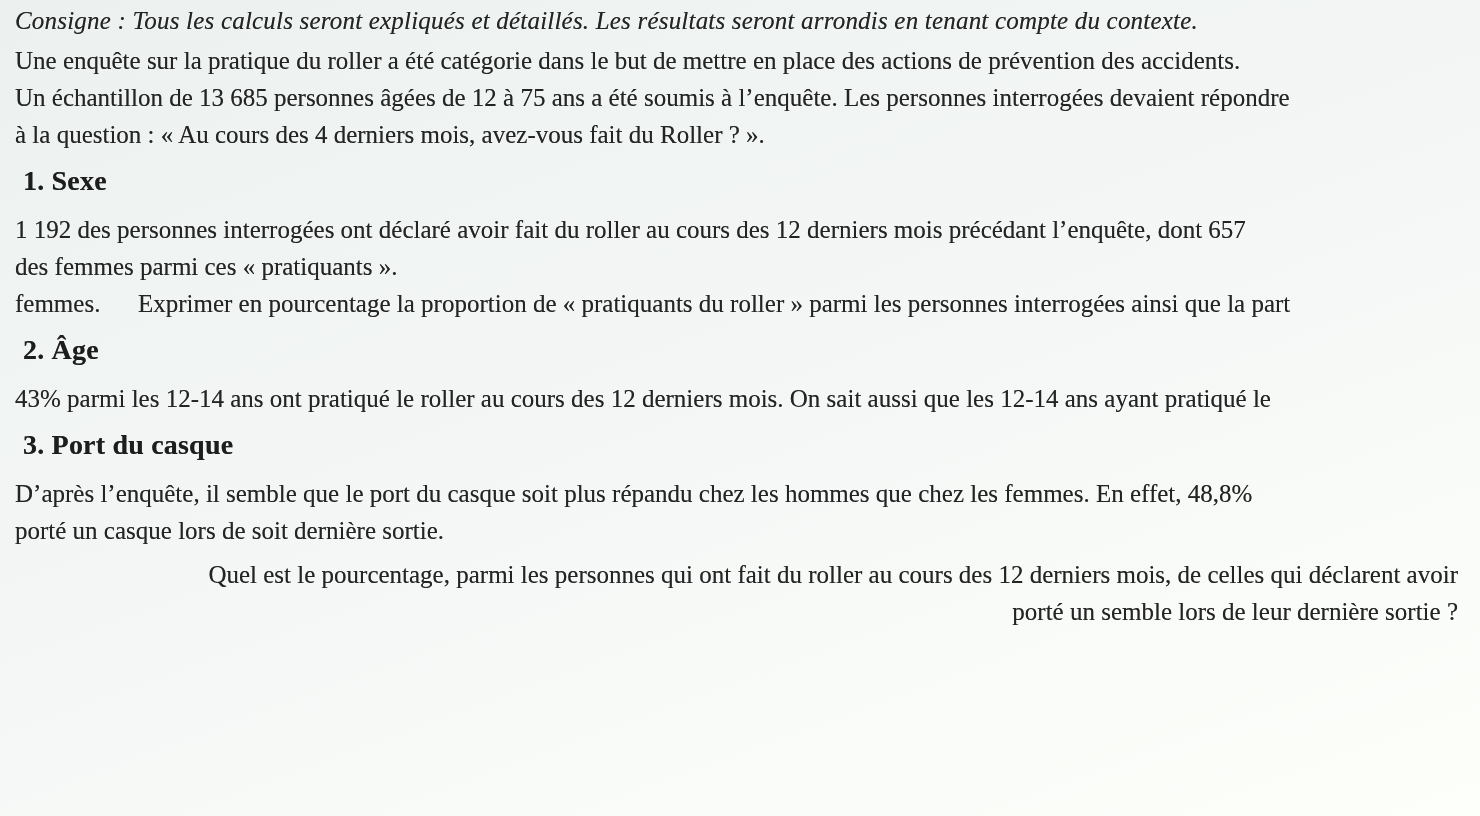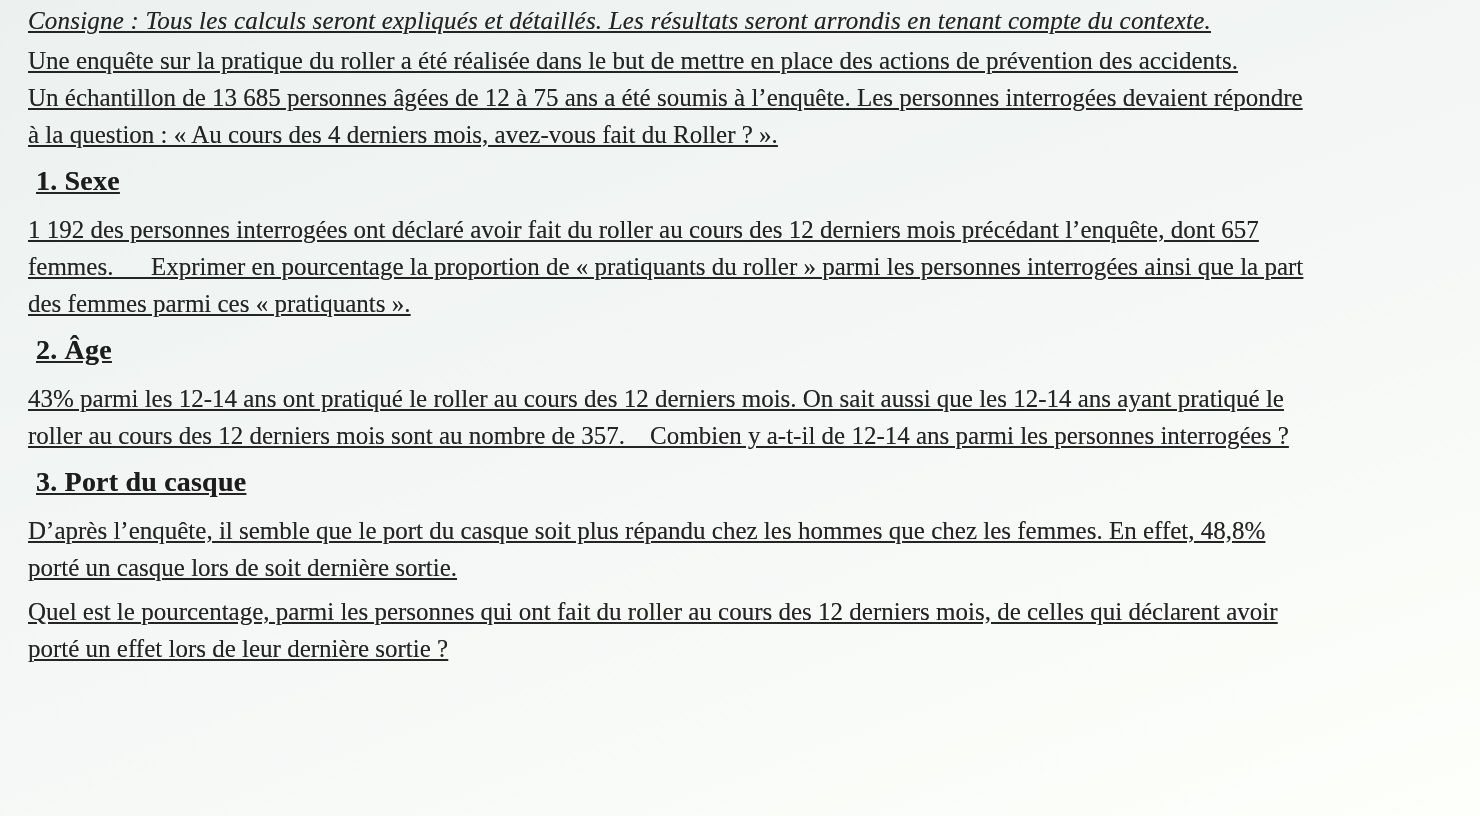--- a/index.html
+++ b/index.html
@@ -11,22 +11,21 @@
     height: 816px;
     overflow: hidden;
     background: linear-gradient(160deg, #ecf1f0 0%, #f3f6f5 45%, #f9fbf8 75%, #fdfffb 100%);
     font-family: "Liberation Serif", "DejaVu Serif", serif;
     color: #242424;
   }
   .page {
     box-sizing: border-box;
     width: 1480px;
     height: 816px;
-    padding: 0 22px 0 28px;
-    text-decoration: underline;
+    padding: 0 22px 0 15px;
   }
   .consigne {
     margin: 0;
     font-style: italic;
     font-size: 25px;
     line-height: 42px;
     white-space: pre-wrap;
     letter-spacing: 0.2px;
     text-shadow: 0 0 0.6px rgba(40,40,40,0.55);
   }
@@ -43,55 +42,55 @@
     margin: 9px 0 12px 8px;
     font-size: 28px;
     font-weight: bold;
     line-height: 37px;
     letter-spacing: 0.2px;
     color: #1d1d1d;
     text-shadow: 0 0 0.5px rgba(30,30,30,0.6);
   }
   .question {
     margin-top: 7px;
+    text-align: right;
   }
 </style>
 </head>
 <body>
 
 <main class="page">
 
   <p class="consigne">Consigne : Tous les calculs seront expliqués et détaillés. Les résultats seront arrondis en tenant compte du contexte.</p>
 
   <div class="para">
-      <div class="line">Une enquête sur la pratique du roller a été réalisée dans le but de mettre en place des actions de prévention des accidents.</div>
+      <div class="line">Une enquête sur la pratique du roller a été catégorie dans le but de mettre en place des actions de prévention des accidents.</div>
       <div class="line">Un échantillon de 13 685 personnes âgées de 12 à 75 ans a été soumis à l’enquête. Les personnes interrogées devaient répondre</div>
       <div class="line">à la question : « Au cours des 4 derniers mois, avez-vous fait du Roller ? ».</div>
     </div>
 
   <h2 class="h">1. Sexe</h2>
 
   <div class="para">
       <div class="line">1 192 des personnes interrogées ont déclaré avoir fait du roller au cours des 12 derniers mois précédant l’enquête, dont 657</div>
+      <div class="line">des femmes parmi ces « pratiquants ».</div>
       <div class="line">femmes.      Exprimer en pourcentage la proportion de « pratiquants du roller » parmi les personnes interrogées ainsi que la part</div>
-      <div class="line">des femmes parmi ces « pratiquants ».</div>
     </div>
 
   <h2 class="h">2. Âge</h2>
 
   <div class="para">
       <div class="line">43% parmi les 12-14 ans ont pratiqué le roller au cours des 12 derniers mois. On sait aussi que les 12-14 ans ayant pratiqué le</div>
-      <div class="line">roller au cours des 12 derniers mois sont au nombre de 357.    Combien y a-t-il de 12-14 ans parmi les personnes interrogées ?</div>
     </div>
 
   <h2 class="h">3. Port du casque</h2>
 
   <div class="para">
       <div class="line">D’après l’enquête, il semble que le port du casque soit plus répandu chez les hommes que chez les femmes. En effet, 48,8%</div>
       <div class="line">porté un casque lors de soit dernière sortie.</div>
     </div>
 
   <div class="para question">
       <div class="line">Quel est le pourcentage, parmi les personnes qui ont fait du roller au cours des 12 derniers mois, de celles qui déclarent avoir</div>
-      <div class="line">porté un effet lors de leur dernière sortie ?</div>
+      <div class="line">porté un semble lors de leur dernière sortie ?</div>
     </div>
 
 </main>
 
 </body></html>

